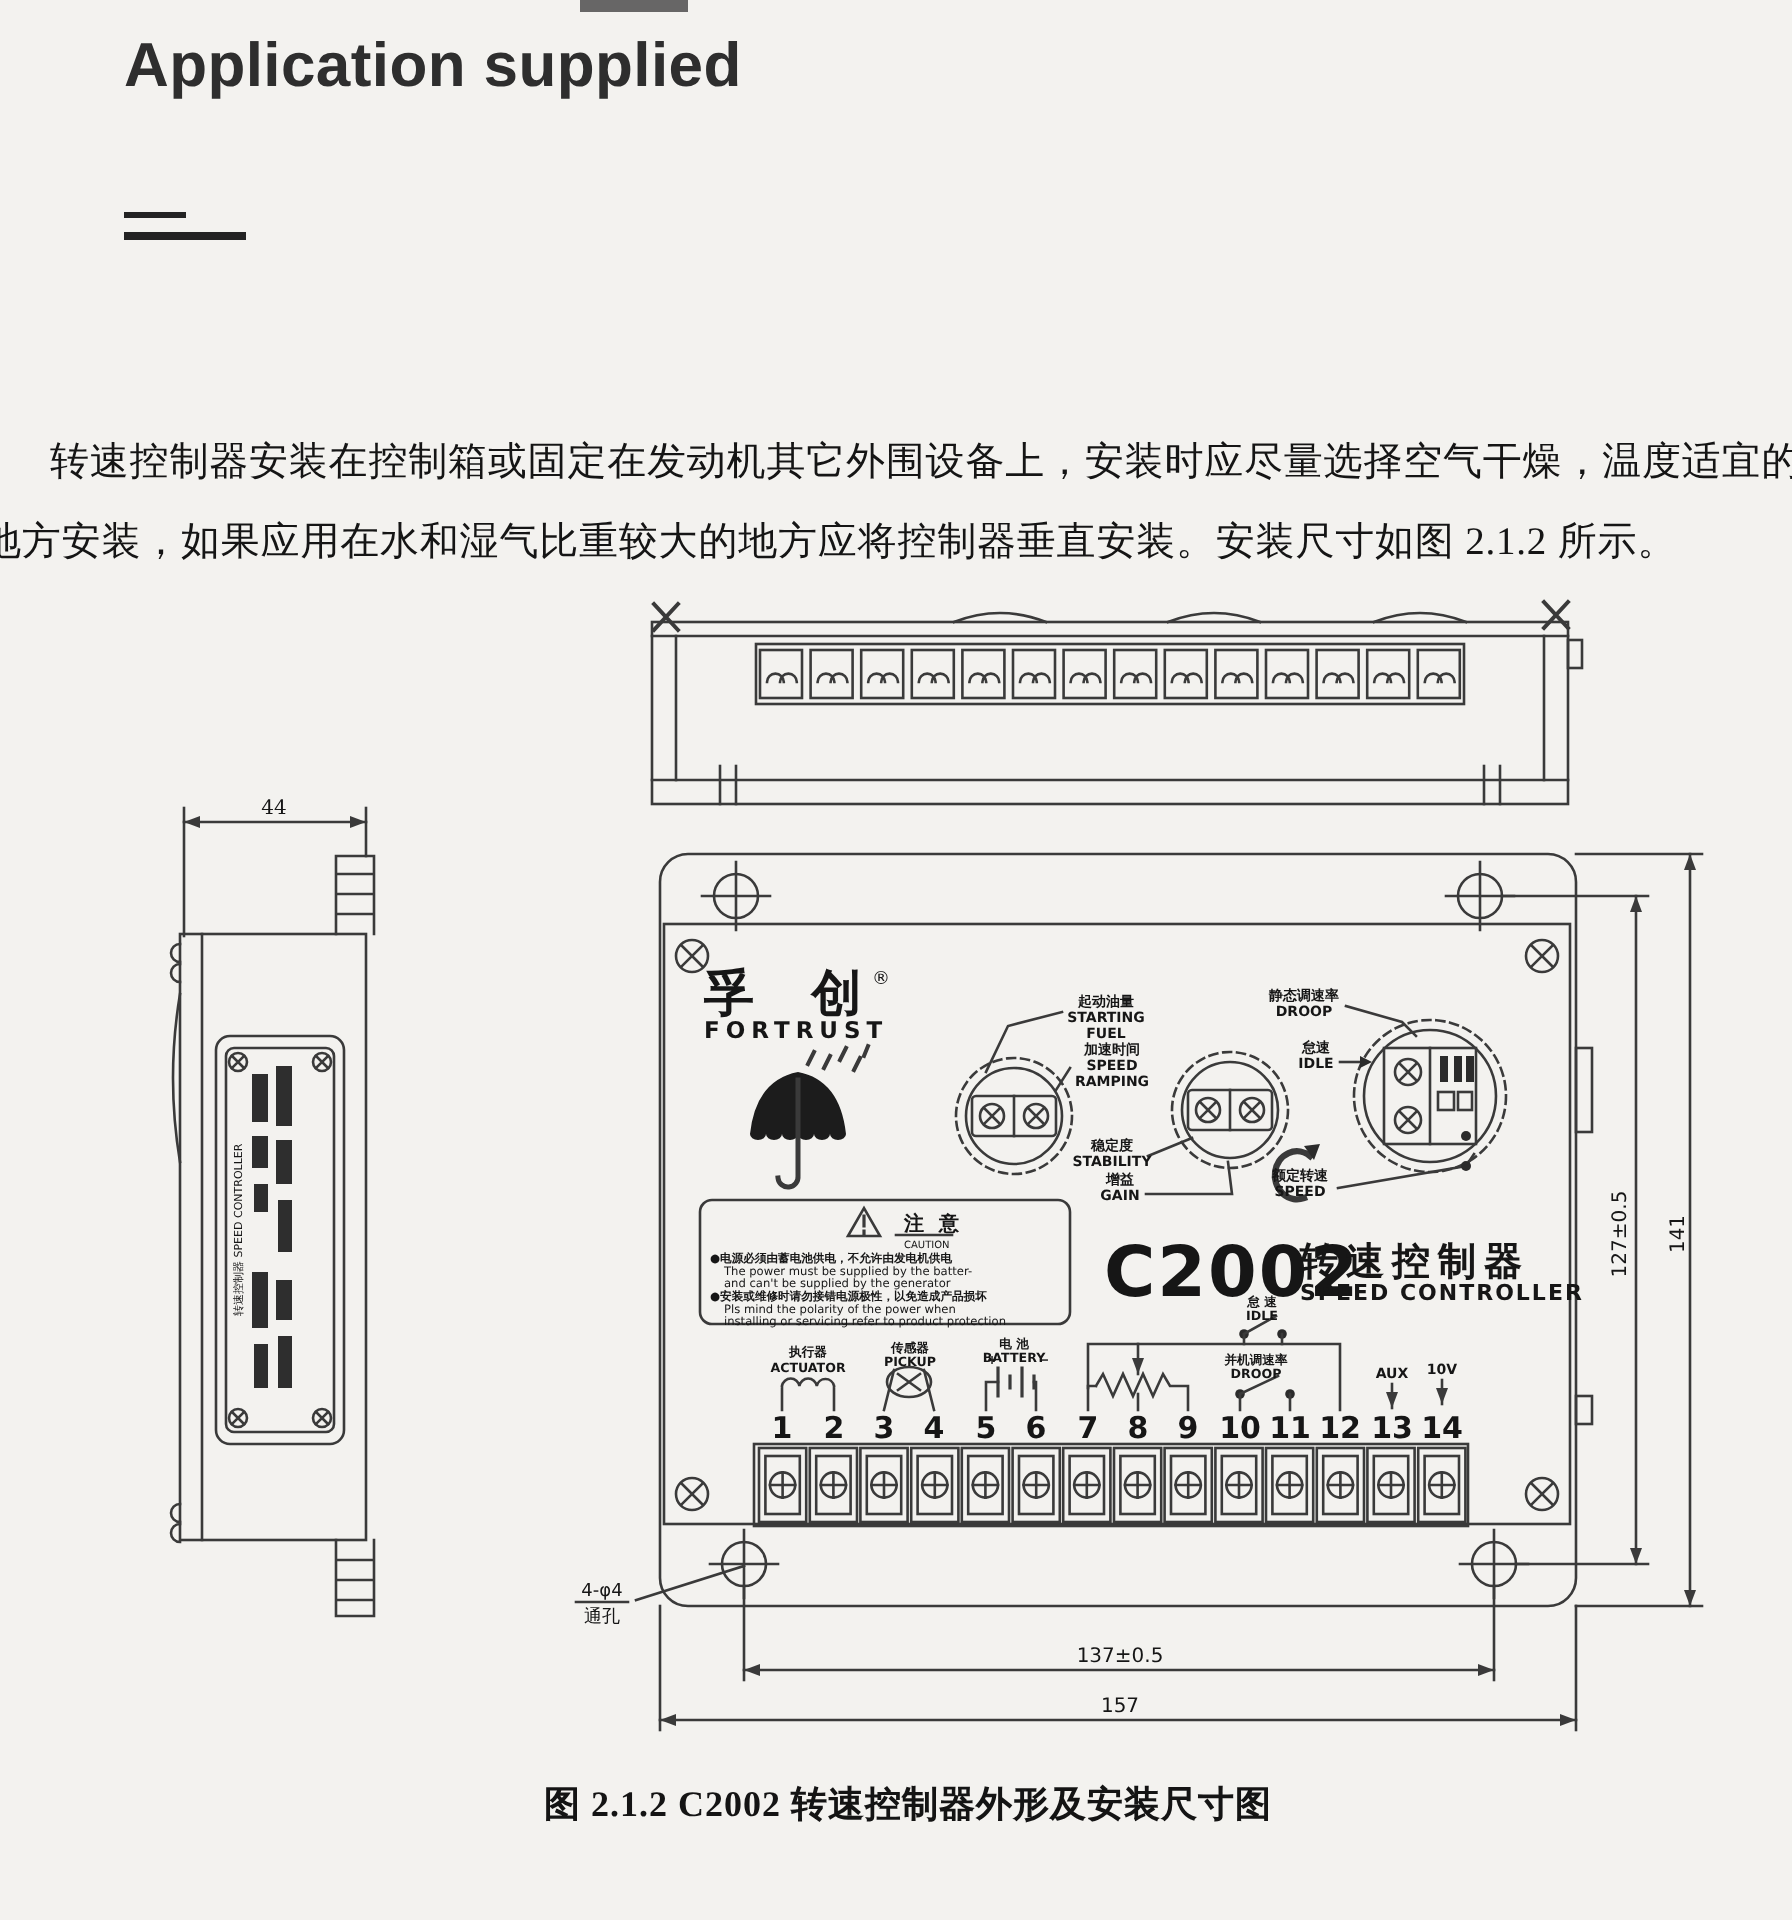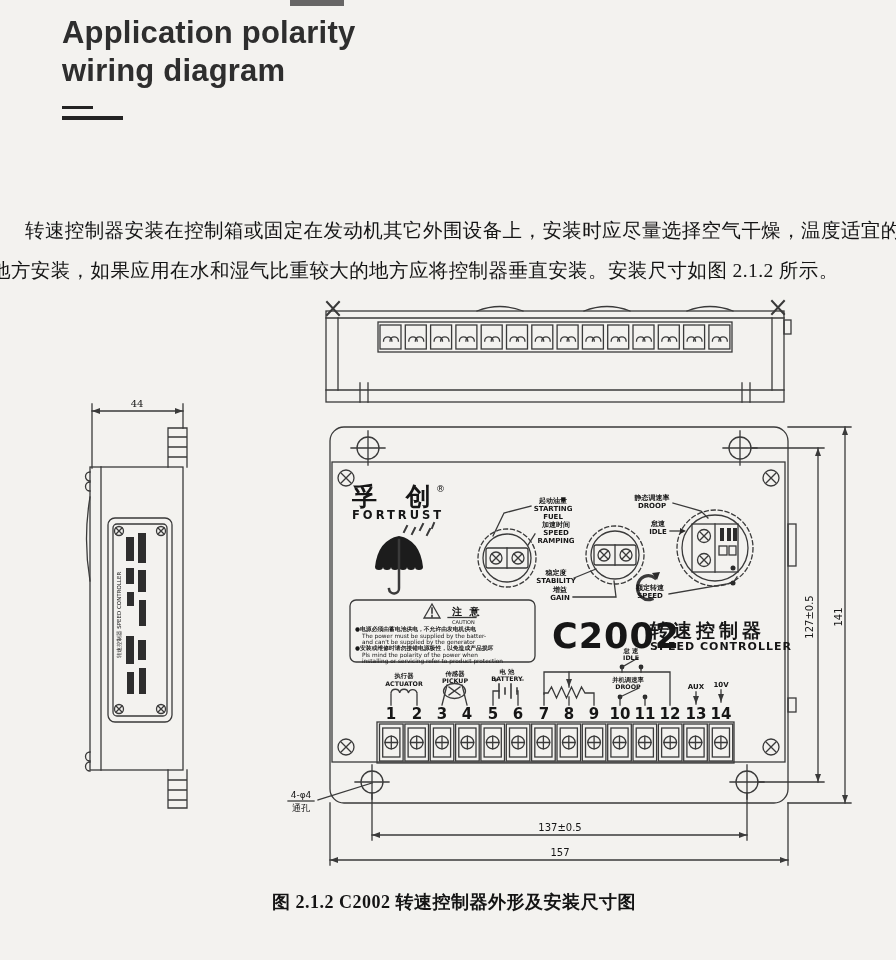--- a/index.html
+++ b/index.html
@@ -25,22 +25,21 @@
   svg .num{font-family:"DejaVu Serif","Liberation Serif",serif;font-size:15px;font-weight:700;}
 </style>
 </head>
 <body>
 
 <div class="page">
 
   <div class="abs frag"></div>
 
   <div class="abs title">
-    <div>Application polarity</div>
-    <div>wiring diagram</div>
+    <div>Application supplied</div>
   </div>
   <div class="abs bar1"></div>
   <div class="abs bar2"></div>
 
   <div class="abs para p1">转速控制器安装在控制箱或固定在发动机其它外围设备上，安装时应尽量选择空气干燥，温度适宜的</div>
   <div class="abs para p2">地方安装，如果应用在水和湿气比重较大的地方应将控制器垂直安装。安装尺寸如图 2.1.2 所示。</div>
 
   <svg class="sheet" width="896" height="960" viewBox="0 0 896 960">
     <defs>
       <marker id="ar" orient="auto-start-reverse" markerUnits="userSpaceOnUse" markerWidth="9" markerHeight="8" refX="8" refY="3">

